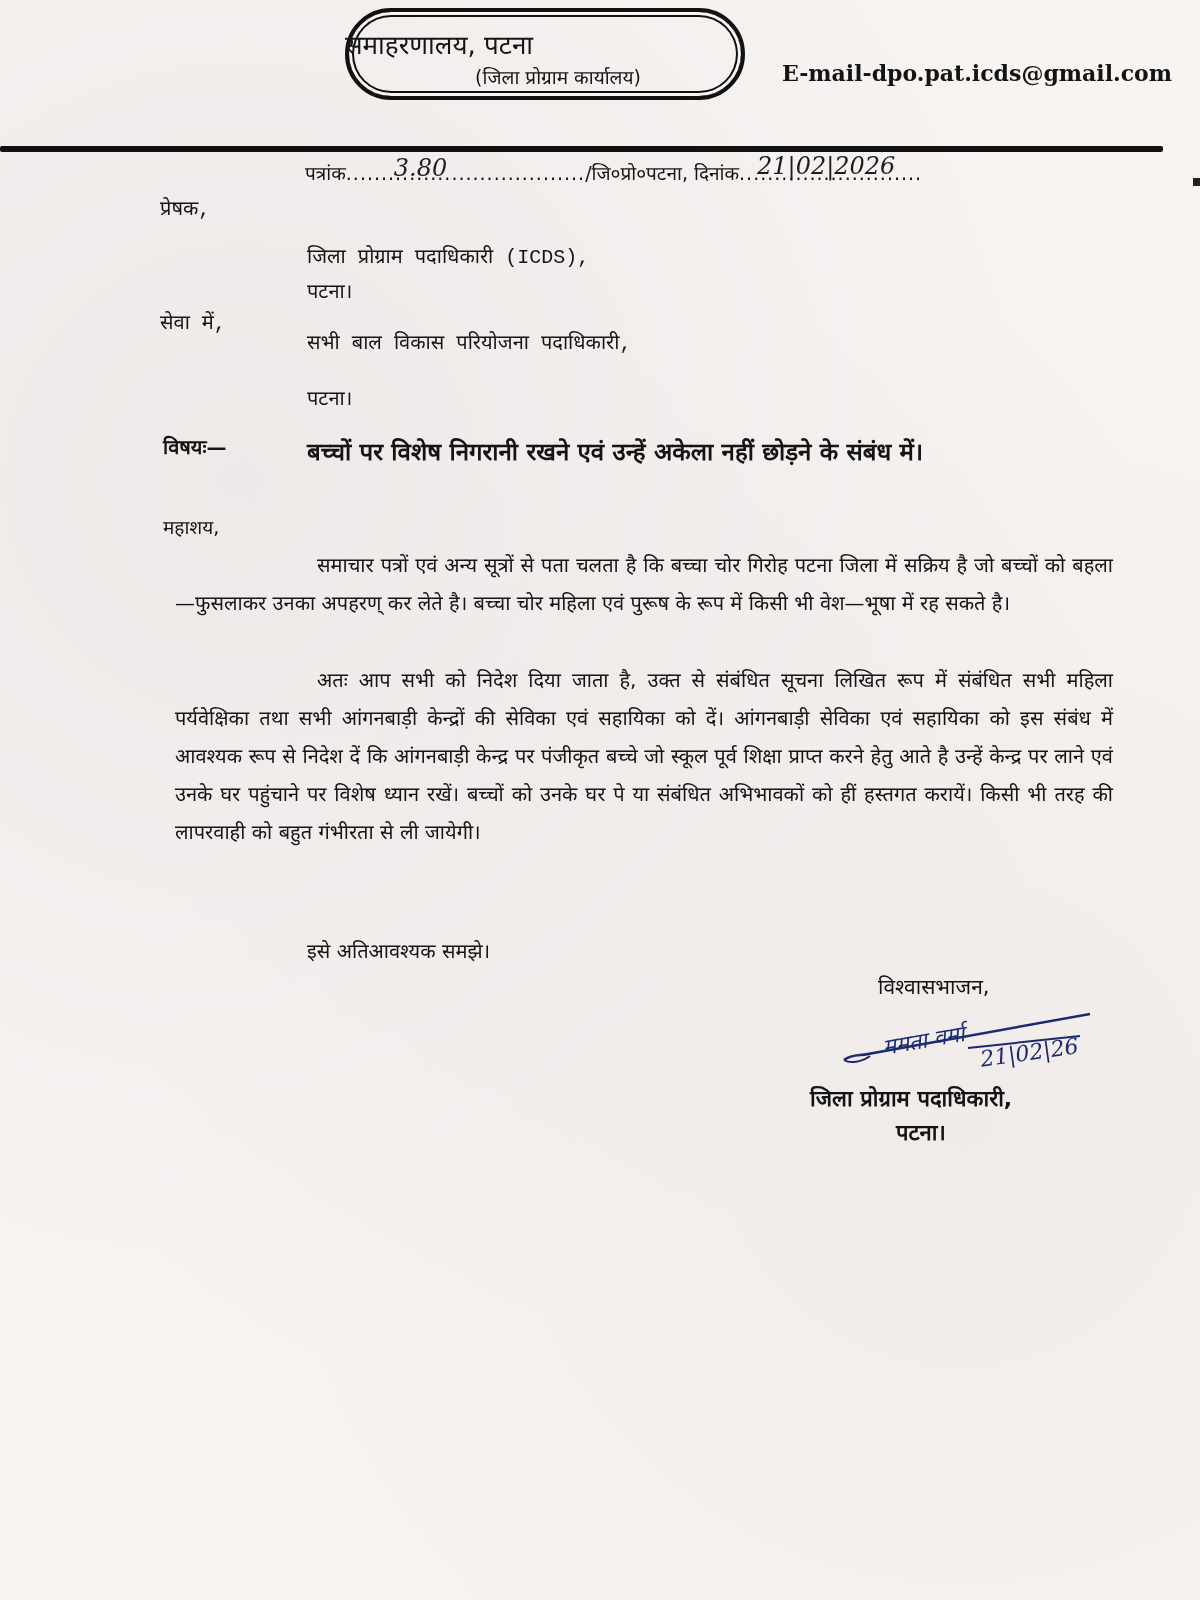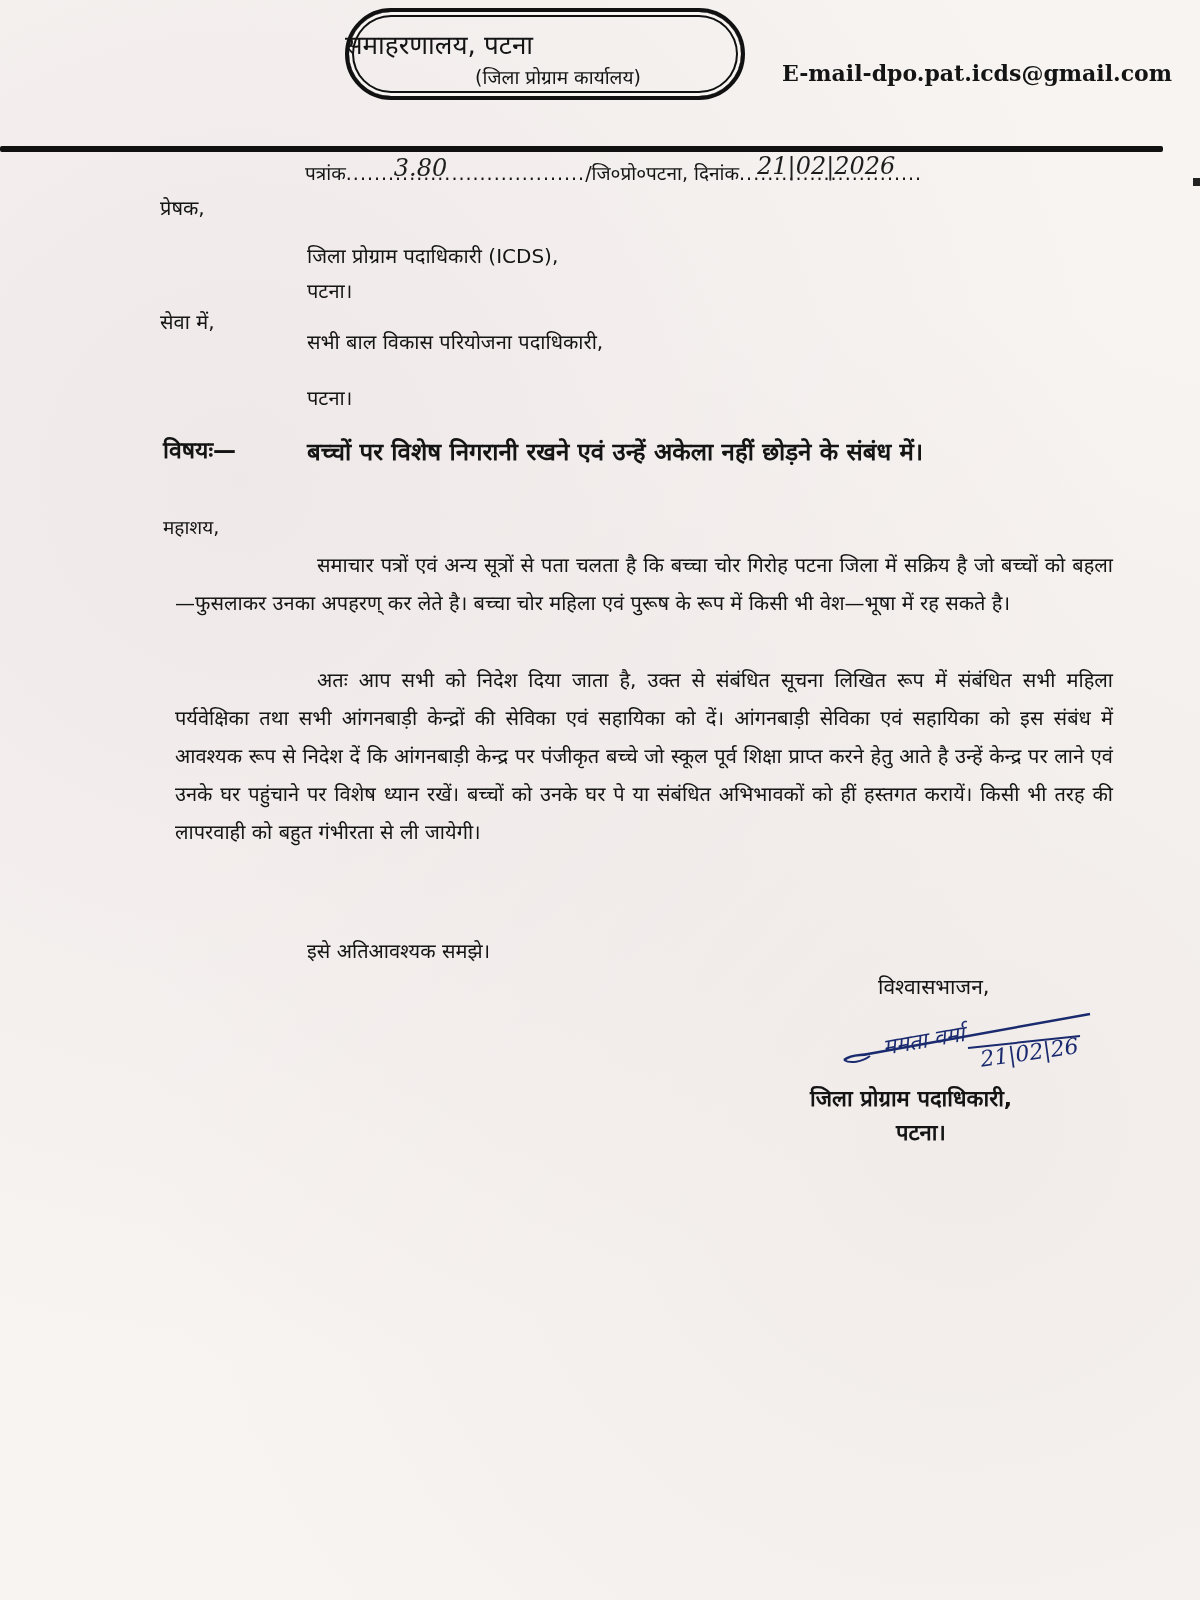--- a/index.html
+++ b/index.html
@@ -30,29 +30,29 @@
 
     
     .ref-line { left: 305px; top: 160px; font-size: 19px; white-space: nowrap; }
     .dots { letter-spacing: 1px; }
     .hand { font-family: "DejaVu Serif", serif; font-style: italic; color: #1d1d1d; }
     .ref-num { position: relative; display: inline-block; }
     .ref-num .hand-val { position: absolute; left: 48px; top: -8px; font-size: 24px; }
     .date-val { position: relative; display: inline-block; }
     .date-val .hand-val { position: absolute; left: 18px; top: -10px; font-size: 24px; }
 
-    .label { font-size: 20px; }
+    .label { font-size: 20px; font-family: Liberation Mono, monospace; }
     .sender-label { left: 160px; top: 194px; }
     .sender-1 { left: 307px; top: 242px; }
     .sender-2 { left: 307px; top: 277px; }
     .to-label { left: 160px; top: 308px; }
     .to-1 { left: 307px; top: 328px; text-align: center; }
     .to-2 { left: 307px; top: 384px; }
 
-    .subject-label { left: 163px; top: 433px; font-size: 23px; font-weight: bold; }
+    .subject-label { left: 163px; top: 433px; font-size: 20px; font-weight: bold; }
     .subject-text { left: 307px; top: 433px; width: 790px; font-size: 24px; font-weight: bold; line-height: 38px; text-align: justify; text-align-last: left; }
 
     .salutation { left: 163px; top: 514px; font-size: 19px; }
 
     .body-para { left: 163px; width: 938px; font-size: 20px; line-height: 38px; text-align: justify; text-indent: 142px; margin-left: 12px; }
     .para-1 { top: 546px; }
     .para-2 { top: 661px; }
     .closing-note { left: 307px; top: 937px; font-size: 20px; }
 
     .yours { left: 878px; top: 972px; font-size: 21px; font-weight: normal; }

